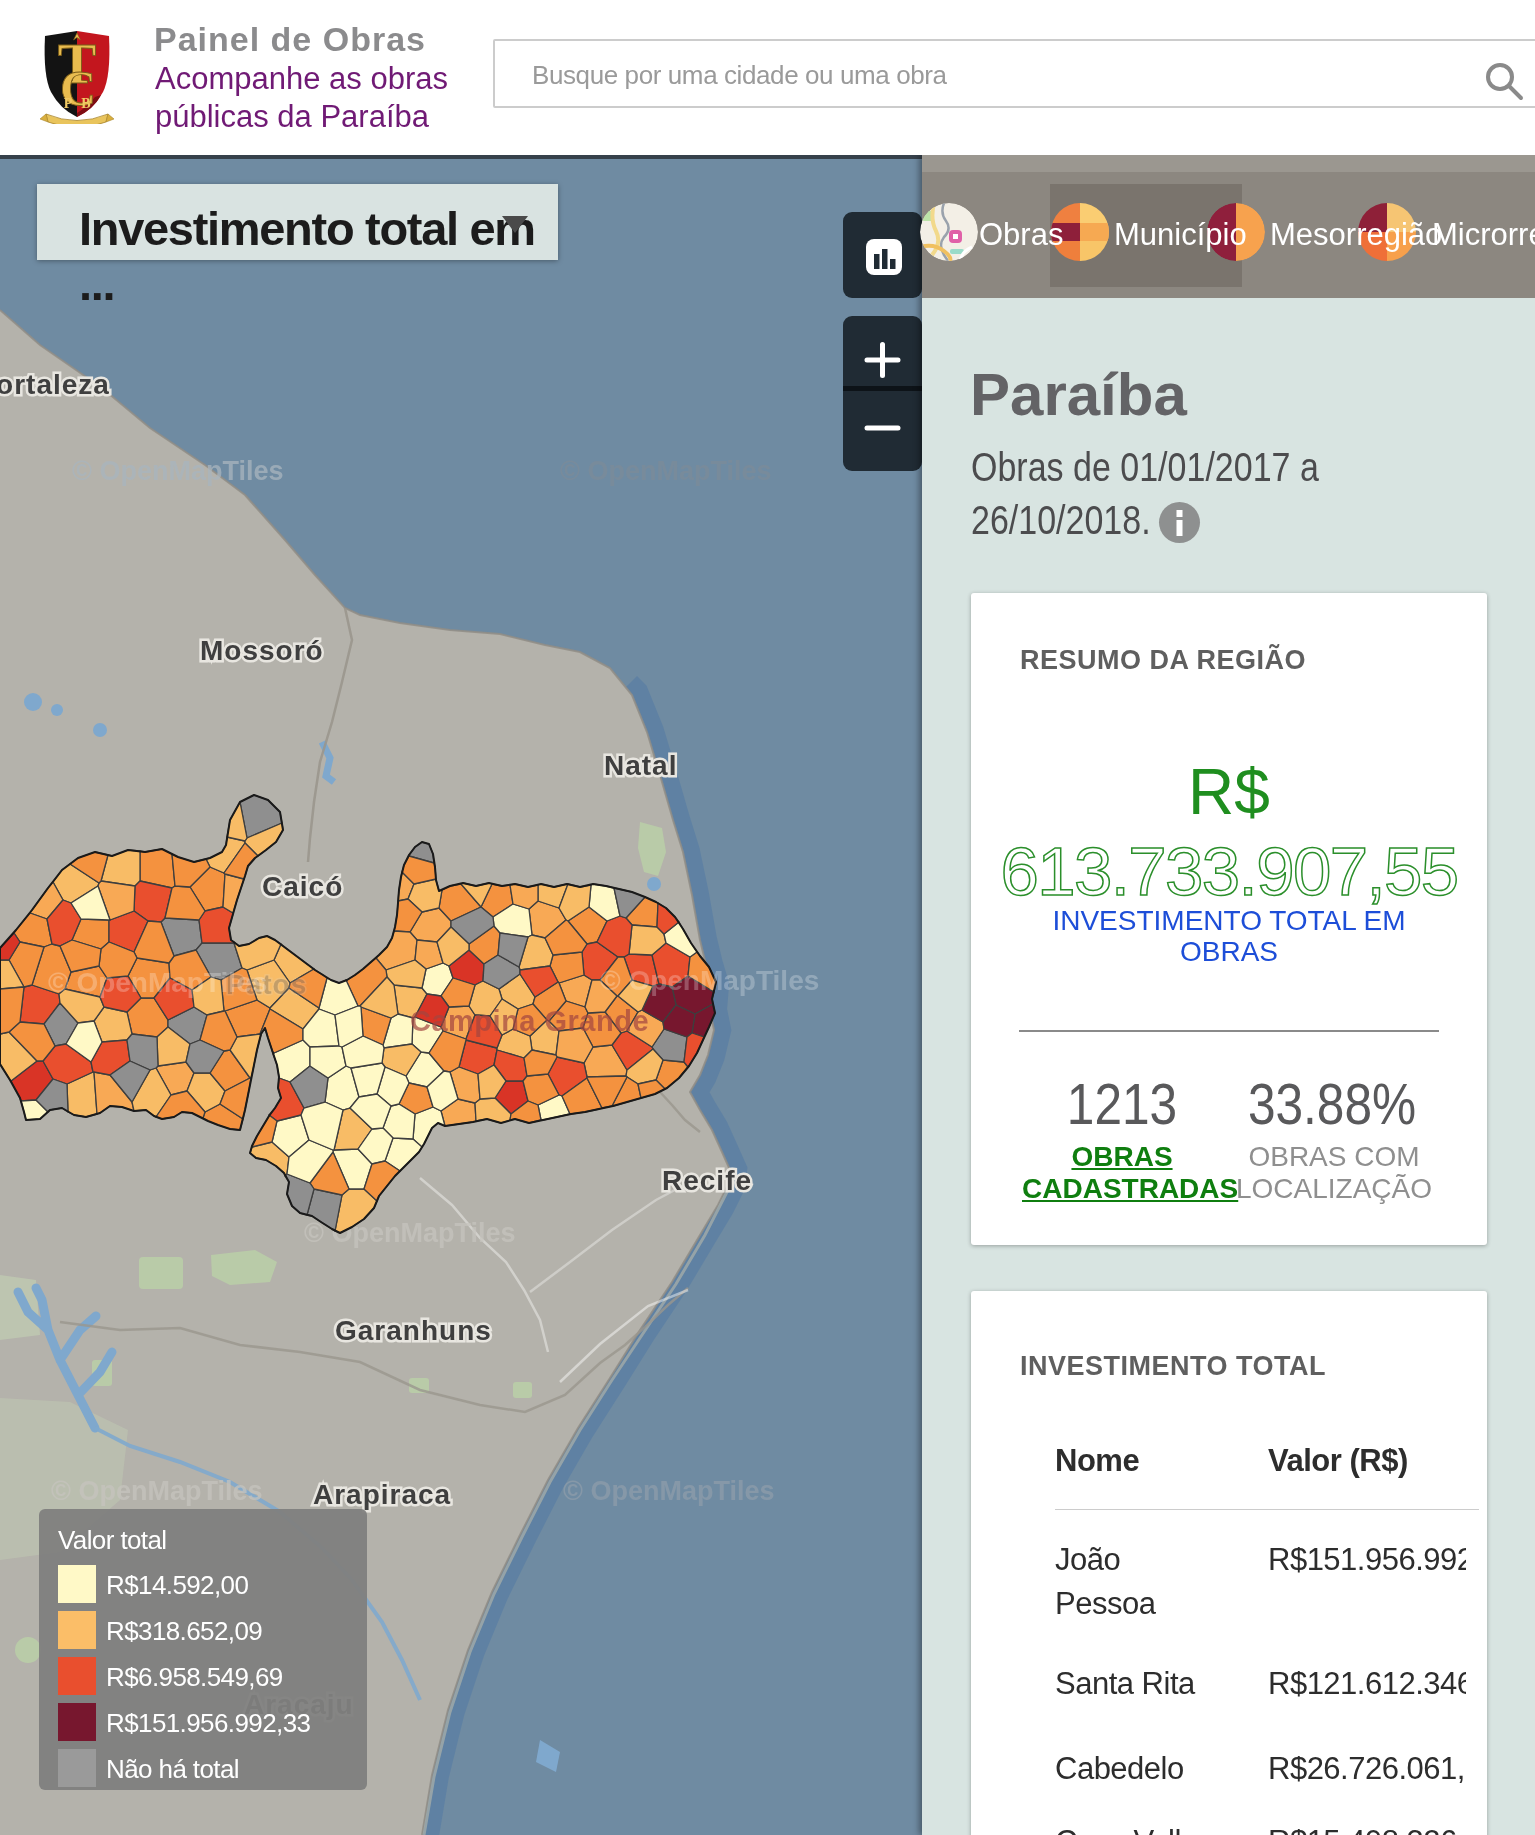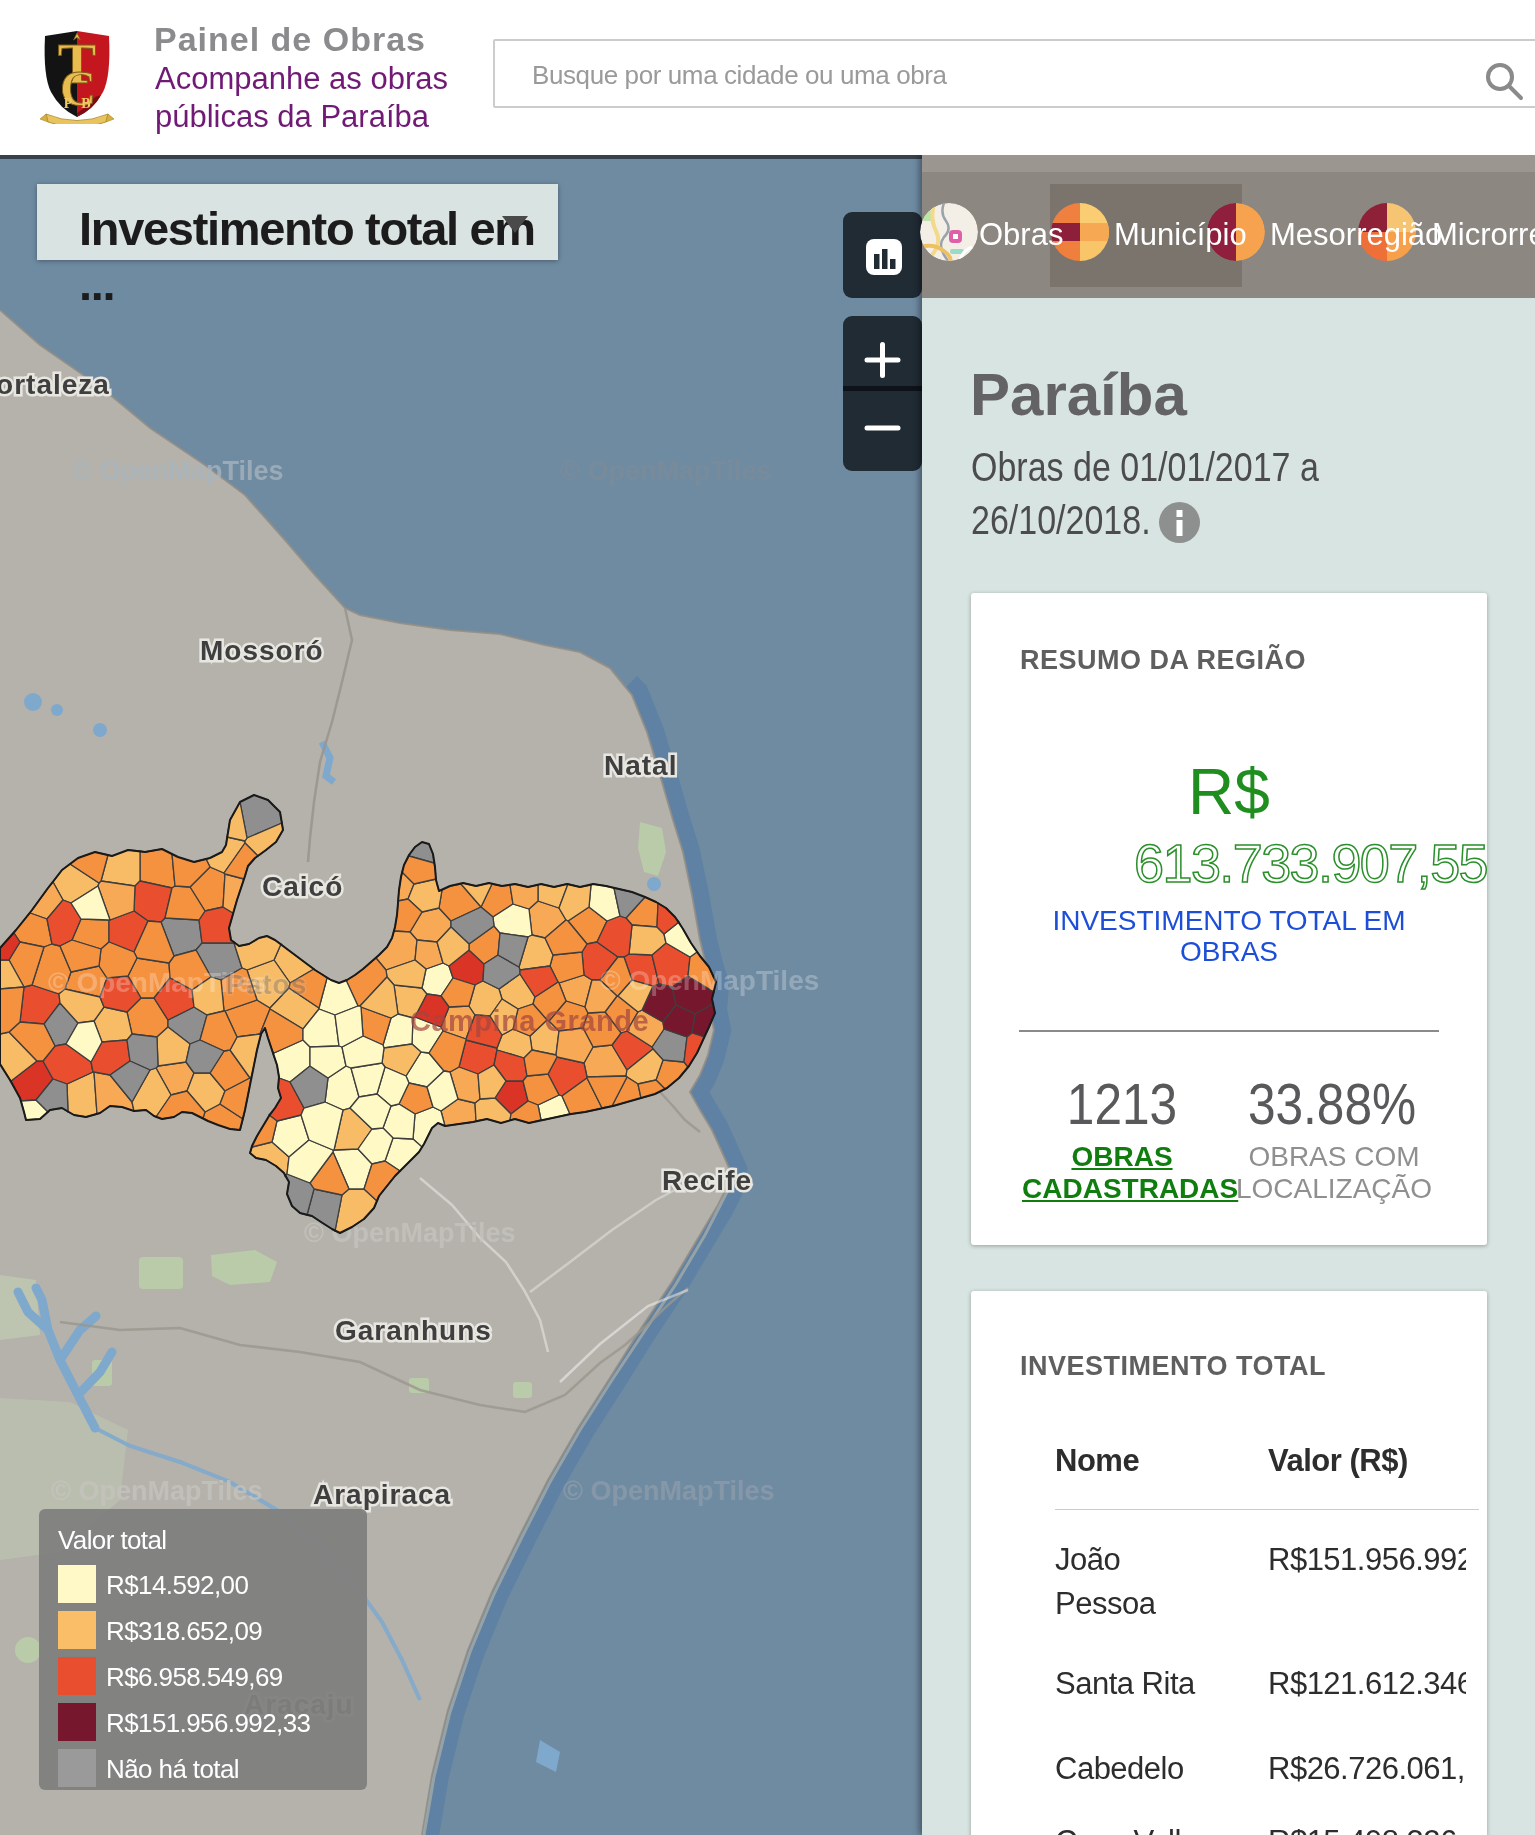--- a/index.html
+++ b/index.html
@@ -37,21 +37,21 @@
 .tabic{position:absolute;top:48px;width:58px;height:58px;border-radius:50%;overflow:hidden}
 .tablb{position:absolute;top:62px;color:#fff;font-size:31px;white-space:nowrap;z-index:3}
 #ptitle{position:absolute;left:48px;top:205px;font-size:60px;font-weight:bold;color:#636366}
 #pdates{position:absolute;left:49px;top:286px;font-size:40px;color:#4c4c4e;line-height:53px;width:480px;transform:scaleX(.85);transform-origin:left top}
 #infoi{position:absolute;left:237px;top:347px;width:41px;height:41px;border-radius:50%;background:#8e9090;display:inline-block;vertical-align:-6px}
 .card{position:absolute;left:49px;width:516px;background:#fff;border-radius:3px;box-shadow:0 1px 4px rgba(0,0,0,.3)}
 #card1{top:438px;height:652px}
 #card2{top:1136px;height:560px}
 .ctitle{position:absolute;left:49px;font-size:27px;font-weight:bold;color:#5f5f5f;letter-spacing:.5px}
 #rs{position:absolute;left:0;top:162px;width:516px;text-align:center;font-size:64px;color:#1F8E1F}
-#bignum{position:absolute;left:0;top:239px;width:516px;text-align:right;font-size:54px;letter-spacing:-1.6px;
+#bignum{position:absolute;left:0;top:239px;width:516px;text-align:center;font-size:69px;letter-spacing:-1.6px;
  color:transparent;-webkit-text-stroke:1.5px #2B8F2B}
 #invcap{position:absolute;left:0;top:312px;width:516px;text-align:center;font-size:28px;color:#1d4ed8;line-height:31px}
 #div1{position:absolute;left:48px;top:437px;width:420px;height:2px;background:#8a8a8a}
 .statn{position:absolute;top:478px;font-size:57px;color:#59595b;text-align:center;transform:scaleX(.87)}
 .statc{position:absolute;top:548px;font-size:28px;line-height:32px;text-align:center;font-weight:bold}
 #tbl{position:absolute;left:84px;top:148px;width:440px;font-size:31px;color:#2d2d2d;letter-spacing:-.5px}
 .trow{position:absolute;left:0;width:440px;white-space:nowrap;line-height:44px}
 .tval{position:absolute;left:213px;top:0;width:198px;overflow:hidden;white-space:nowrap}
 </style></head><body>
 <div id="page">

